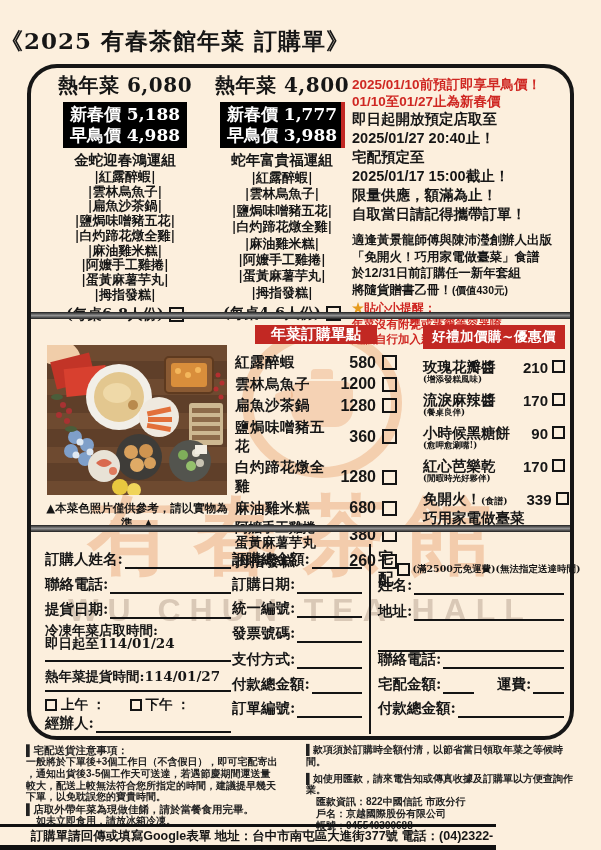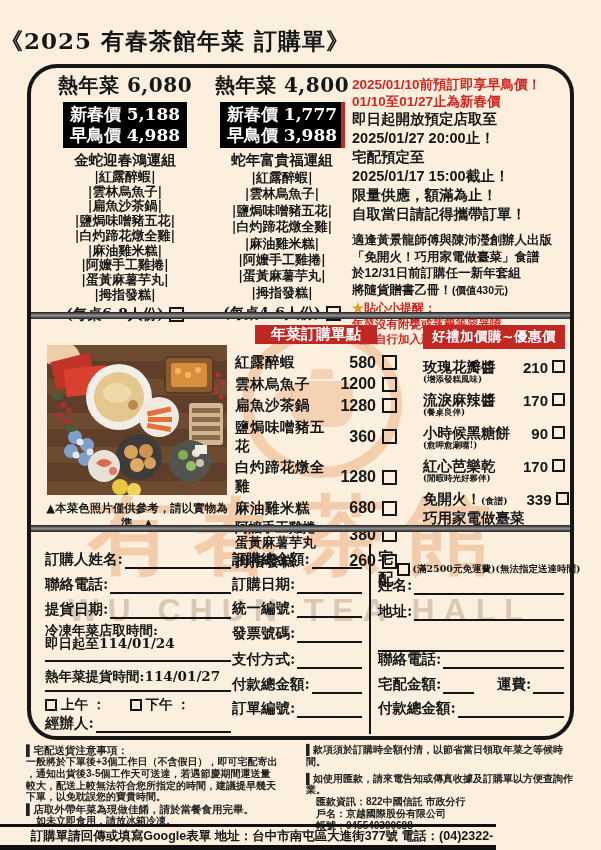--- a/index.html
+++ b/index.html
@@ -187,21 +187,21 @@
           <span class="cbx"></span>
         </div>
       </div>
 
       <div class="red-rule"></div>
 
       <div class="info-col">
         <div class="i-red">2025/01/10前預訂即享早鳥價！</div>
         <div class="i-red">01/10至01/27止為新春價</div>
         <div class="i-blk">即日起開放預定店取至</div>
-        <div class="i-blk">2025/01/27 20:00止！</div>
+        <div class="i-blk">2025/01/27 20:40止！</div>
         <div class="i-blk">宅配預定至</div>
         <div class="i-blk">2025/01/17 15:00截止！</div>
         <div class="i-blk">限量供應，額滿為止！</div>
         <div class="i-blk">自取當日請記得攜帶訂單！</div>
         <div class="i-gap"></div>
         <div class="i-book">適逢黃景龍師傅與陳沛瀅創辦人出版</div>
         <div class="i-book">「免開火！巧用家電做臺菜」食譜</div>
         <div class="i-book">於12/31日前訂購任一新年套組</div>
         <div class="i-book">
           <span>將隨貨贈書乙冊！</span><span class="i-book-note">(價值430元)</span>

